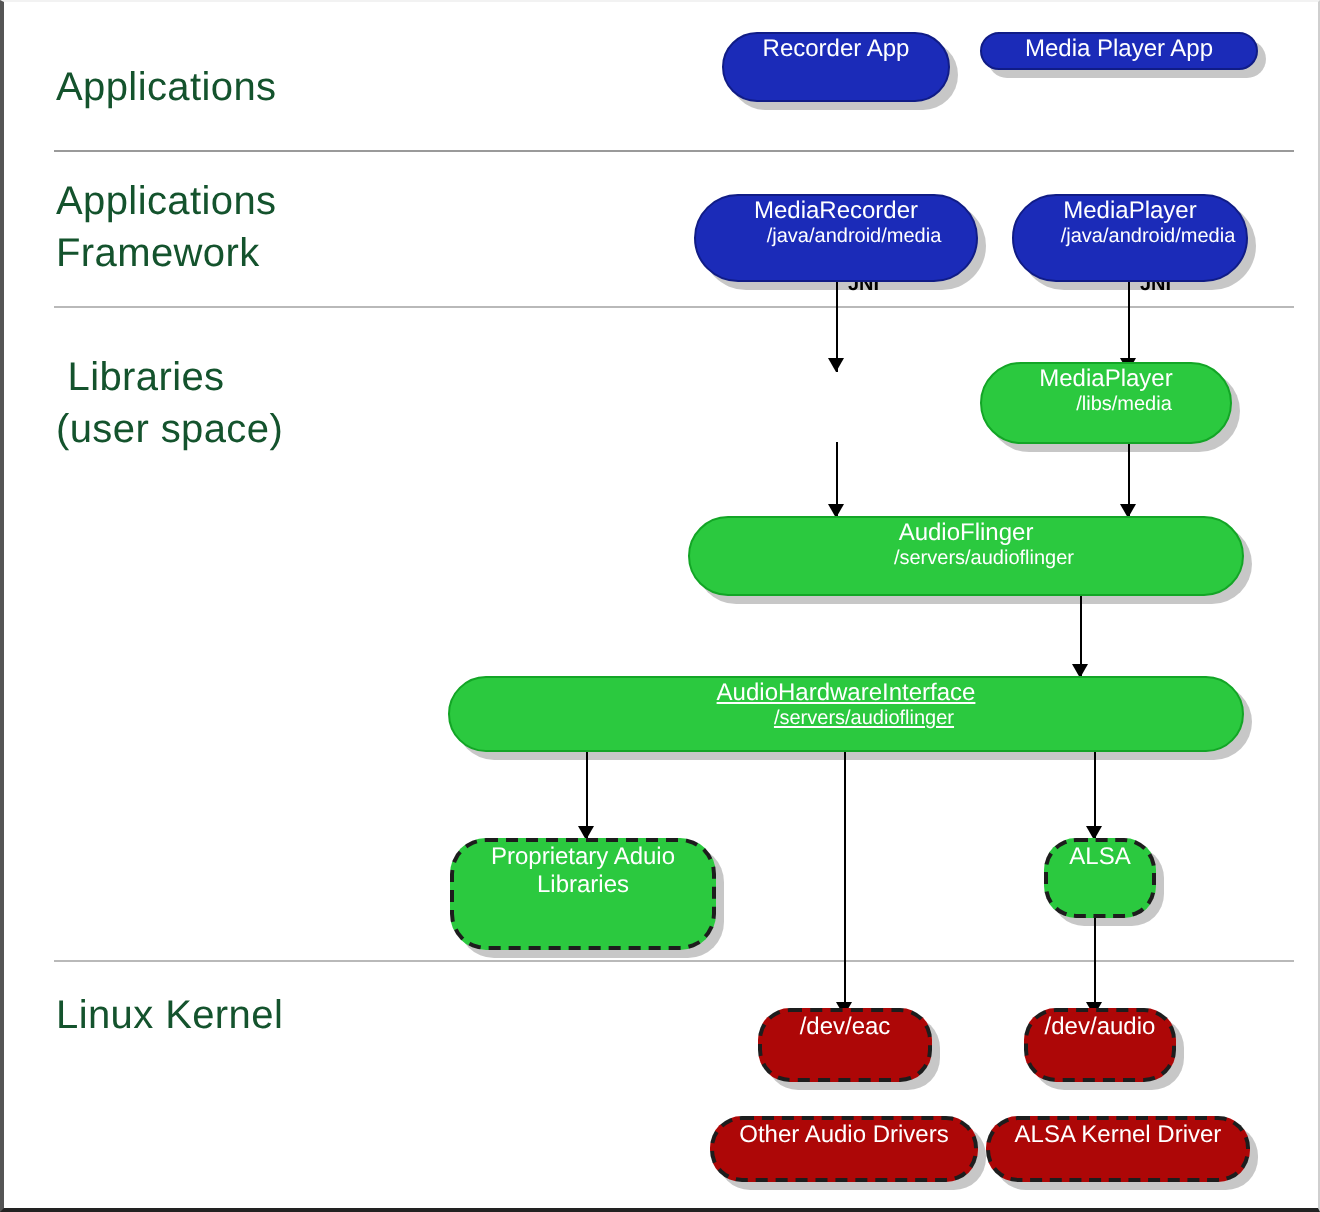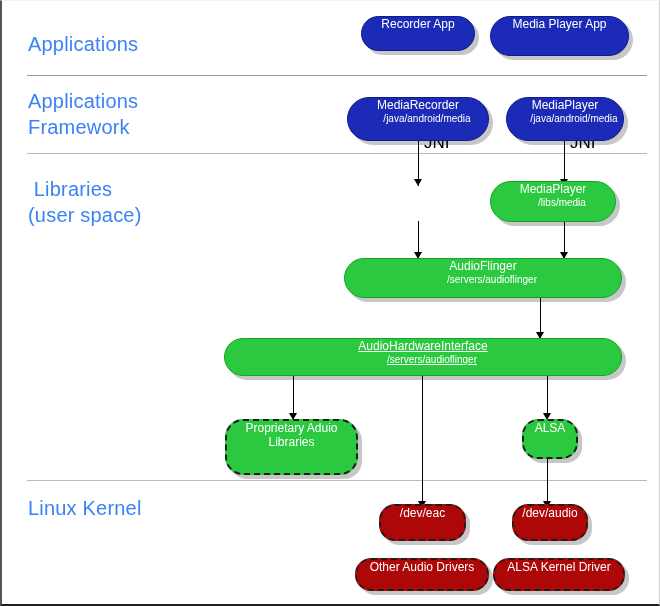--- a/index.html
+++ b/index.html
@@ -17,21 +17,21 @@
     border-right: 1px solid #cfcfcf;
     border-top: 1px solid #f2f2f2;
     box-sizing: border-box;
     font-family: "Liberation Sans", sans-serif;
     overflow: hidden;
   }
 
   
   .layer-label {
     position: absolute;
-    color: #3b82f6;
+    color: #14532d;
     font-size: 20px;
     line-height: 26px;
     white-space: pre;
     letter-spacing: 0.2px;
   }
 
   
   .divider {
     position: absolute;
     left: 25px;
@@ -51,23 +51,24 @@
     position: absolute;
     width: 0;
     height: 0;
     border-left: 4px solid transparent;
     border-right: 4px solid transparent;
     border-top: 7px solid #000000;
   }
   .conn-label {
     position: absolute;
     color: #000000;
-    font-size: 17px;
+    font-size: 10px;
     line-height: 13px;
     white-space: nowrap;
+    font-weight: bold;
   }
 
   
   .node {
     position: absolute;
     box-sizing: border-box;
     border-radius: 999px;
     display: flex;
     flex-direction: column;
     align-items: center;
@@ -153,21 +154,21 @@
   <div class="conn" style="left:545px; top:375px; height:43px;"></div>
   <div class="arrowhead" style="left:541px; top:412px;"></div>
 
   <div class="conn" style="left:545px; top:455px; height:51px;"></div>
   <div class="arrowhead" style="left:541px; top:500px;"></div>
 
   <div class="node blue" style="left:359px; top:15px; width:114px; height:35px;">
     <div class="title">Recorder App</div>
   </div>
 
-  <div class="node blue" style="left:488px; top:15px; width:139px; height:40px;">
+  <div class="node blue" style="left:488px; top:15px; width:139px; height:19px;">
     <div class="title">Media Player App</div>
   </div>
 
   <div class="node blue two-line" style="left:345px; top:96px; width:142px; height:44px;">
     <div class="title">MediaRecorder</div>
     <div class="sub">/java/android/media</div>
   </div>
 
   <div class="node blue two-line" style="left:504px; top:96px; width:118px; height:44px;">
     <div class="title">MediaPlayer</div>

